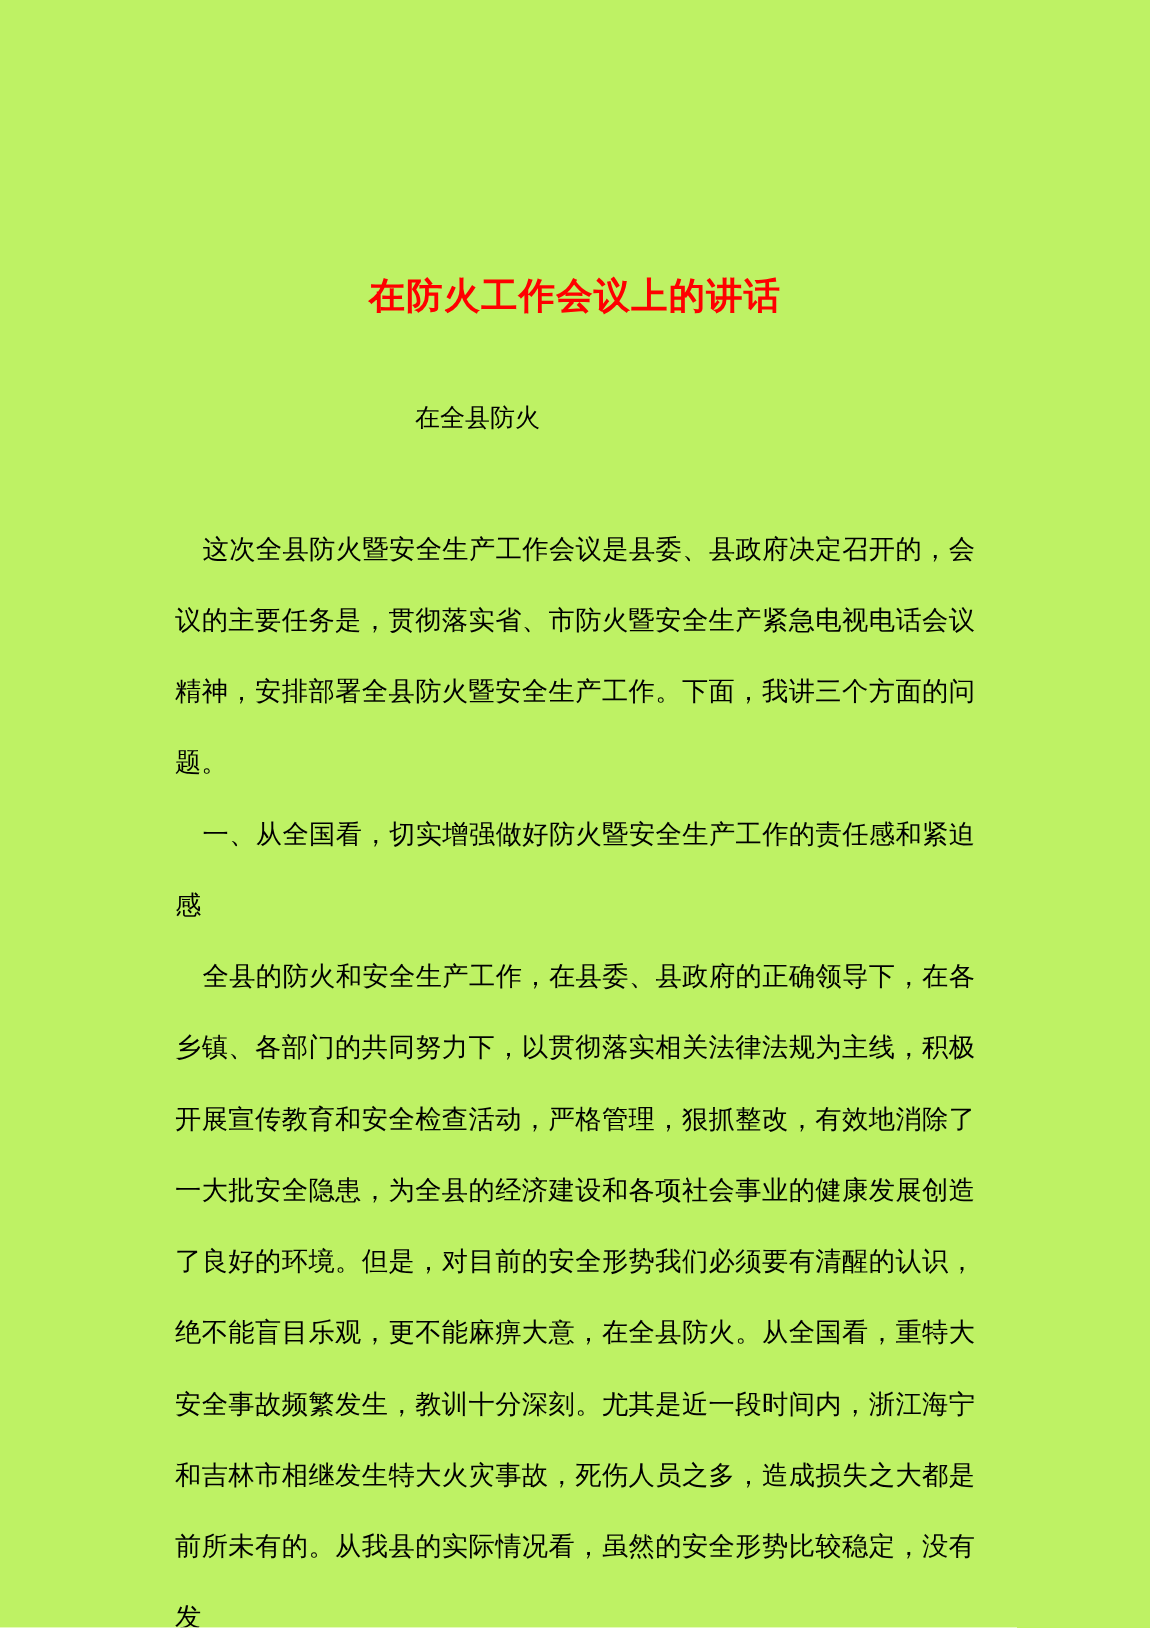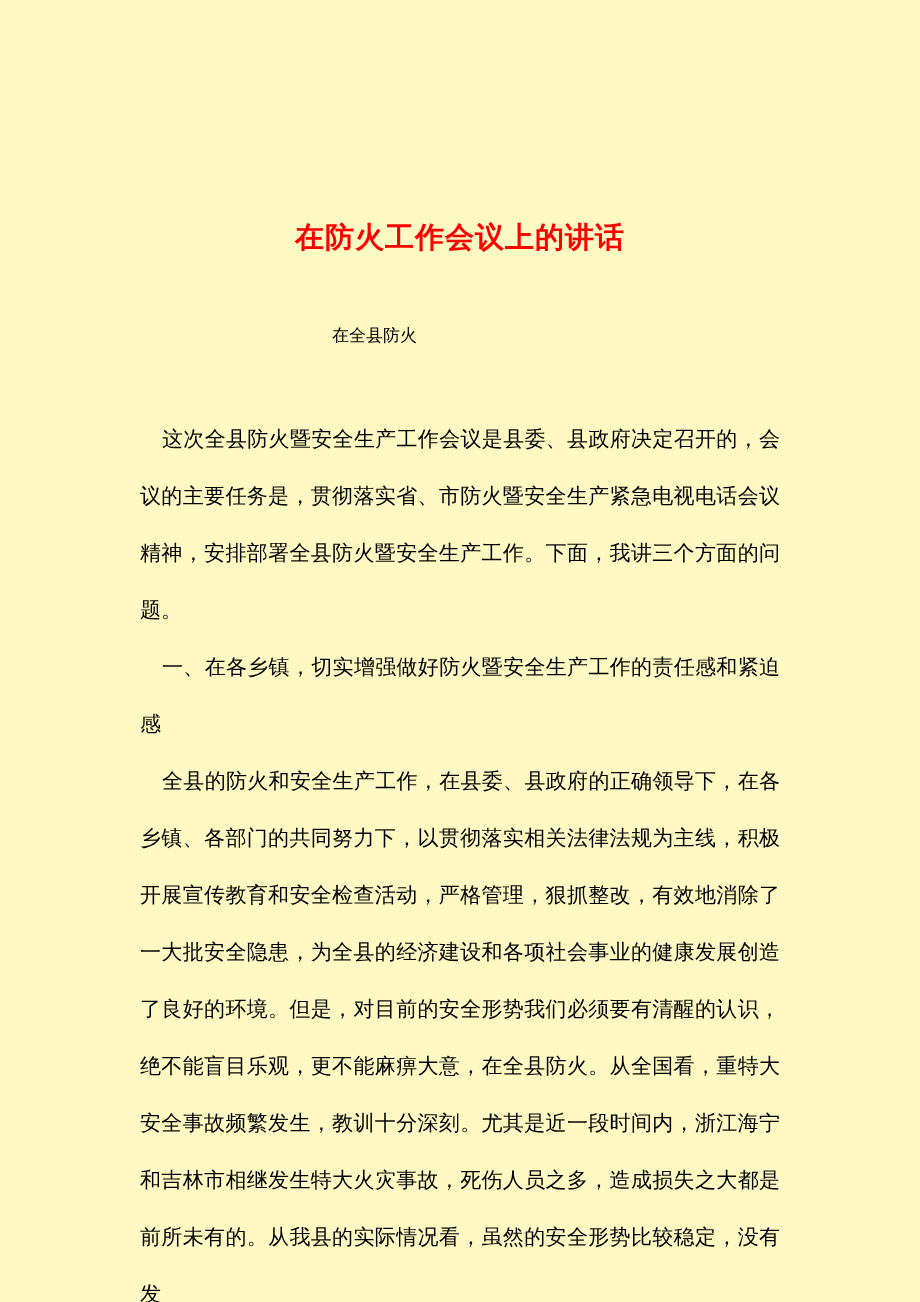--- a/index.html
+++ b/index.html
@@ -5,39 +5,39 @@
     html, body {
       margin: 0;
       padding: 0;
       background: #ffffff;
     }
     .page {
       position: relative;
       width: 920px;
       height: 1302px;
       box-sizing: border-box;
-      background: #fef9c3;
+      background: #bef264;
       padding: 0 140px;
       overflow: hidden;
       font-family: "Liberation Serif", "DejaVu Serif", serif;
       color: #000000;
     }
     .doc-title {
       margin: 0;
       padding-top: 222px;
       font-size: 29px;
       line-height: 30px;
       font-weight: bold;
       color: #ff0000;
       text-align: center;
       letter-spacing: 1px;
     }
     .subtitle-block {
       margin-top: 60px;
-      font-size: 17px;
+      font-size: 20px;
       line-height: 47px;
     }
     .subtitle-line-1 {
       padding-left: 192px;
     }
     .subtitle-line-2 {
       padding-left: 20px;
     }
     .doc-body {
       margin-top: 52px;
@@ -59,17 +59,17 @@
 <div class="page">
 
   <h1 class="doc-title">在防火工作会议上的讲话</h1>
 
   <div class="subtitle-block">
     <div class="subtitle-line-1">在全县防火</div>
   </div>
 
   <div class="doc-body">
     <p>这次全县防火暨安全生产工作会议是县委、县政府决定召开的，会议的主要任务是，贯彻落实省、市防火暨安全生产紧急电视电话会议精神，安排部署全县防火暨安全生产工作。下面，我讲三个方面的问题。</p>
-    <p>一、在各乡镇，切实增强做好防火暨安全生产工作的责任感和紧迫感</p>
+    <p>一、从全国看，切实增强做好防火暨安全生产工作的责任感和紧迫感</p>
     <p>全县的防火和安全生产工作，在县委、县政府的正确领导下，在各乡镇、各部门的共同努力下，以贯彻落实相关法律法规为主线，积极开展宣传教育和安全检查活动，严格管理，狠抓整改，有效地消除了一大批安全隐患，为全县的经济建设和各项社会事业的健康发展创造了良好的环境。但是，对目前的安全形势我们必须要有清醒的认识，绝不能盲目乐观，更不能麻痹大意，在全县防火。从全国看，重特大安全事故频繁发生，教训十分深刻。尤其是近一段时间内，浙江海宁和吉林市相继发生特大火灾事故，死伤人员之多，造成损失之大都是前所未有的。从我县的实际情况看，虽然的安全形势比较稳定，没有发</p>
   </div>
 
 </div>
 
 </body></html>

